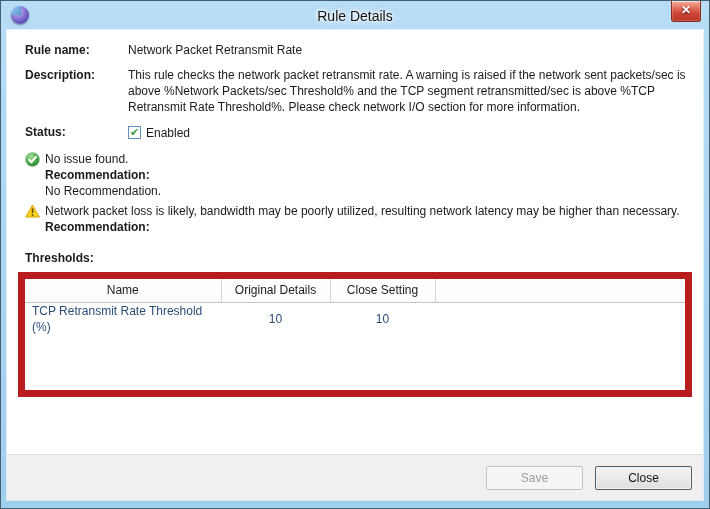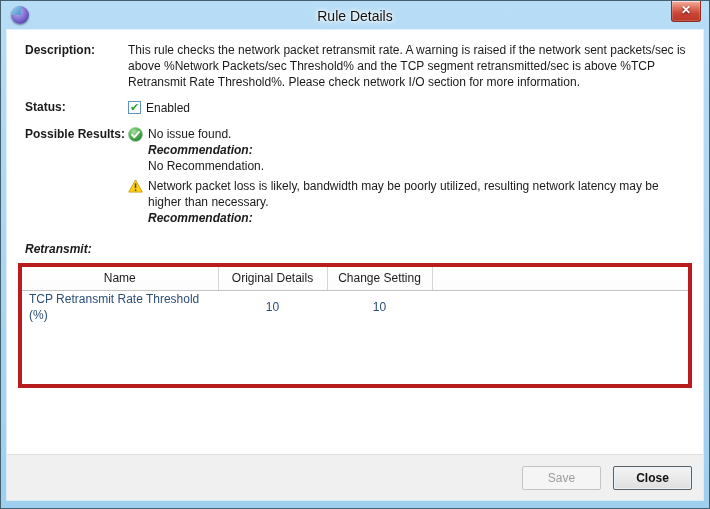--- a/index.html
+++ b/index.html
@@ -71,28 +71,28 @@
     border: 1px solid #5d92c0; background: #fff;
     display: inline-flex; align-items: center; justify-content: center;
     color: #2f9d31; font-size: 11px; line-height: 1;
     margin-right: 5px; vertical-align: -2px; cursor: default;
   }
   .checkbox-wrap { display: inline-flex; align-items: center; }
 
   .result-block { display: flex; margin-bottom: 4px; }
   .result-icon { flex: 0 0 20px; padding-top: 1px; }
   .result-body { flex: 1; }
-  .bold { font-weight: bold; font-style: italic; }
+  .bold { font-weight: bold; }
 
   .thr-label-row { margin-bottom: 6px; }
 
   
   .thr-box {
     height: 125px;
-    border: 4px solid #b91c1c;
+    border: 7px solid #b91c1c;
     background: #fff;
     overflow: hidden;
   }
   table.thr { width: 100%; border-collapse: collapse; table-layout: fixed; font-size: 12px; }
   table.thr col.c-name { width: 196px; }
   table.thr col.c-orig { width: 109px; }
   table.thr col.c-chg  { width: 105px; }
   table.thr th {
     font-weight: normal; height: 24px;
     border-bottom: 1px solid #c3c3c3;
@@ -106,72 +106,75 @@
 
   
   .footer {
     flex: 0 0 46px;
     background: #f0f0f0;
     border-top: 1px solid #dfdfdf;
     display: flex; align-items: center; justify-content: flex-end;
     gap: 12px; padding: 0 11px;
   }
   .btn {
-    width: 79px; height: 24px;
+    width: 97px; height: 24px;
     font-family: "Liberation Sans", sans-serif; font-size: 12px;
     border: 1px solid #707070;
     background: linear-gradient(#f4f4f4, #dfdfdf);
     color: #111; cursor: pointer; border-radius: 2px;
   }
   .btn:disabled {
     border: 1px solid #c4c4c4;
     background: #f5f5f5;
     color: #9d9d9d; cursor: default;
   }
-  .btn-close { border-color: #5e5e5e; box-shadow: inset 0 0 0 1px #e9f3fb; font-weight: bold; }
+  .btn-close { border-color: #5e5e5e; box-shadow: inset 0 0 0 1px #e9f3fb; }
 </style>
 </head>
 <body>
 
 <div class="window">
 
   <div class="titlebar">
     <div class="app-icon">
       <div class="sphere"></div>
       <div class="wedge"></div>
     </div>
     <div class="window-title">Rule Details</div>
     <div class="close-btn">
       <span>✕</span>
     </div>
   </div>
 
   <div class="dialog-body">
     <div class="content">
 
+      <div class="frow">
+        <div class="frow-label">Rule name:</div>
+        <div class="frow-value">Network Packet Retransmit Rate</div>
+      </div>
 
       <div class="frow">
         <div class="frow-label">Description:</div>
         <div class="frow-value">This rule checks the network packet retransmit rate. A warning is raised if the network sent packets/sec is above %Network Packets/sec Threshold% and the TCP segment retransmitted/sec is above %TCP Retransmit Rate Threshold%. Please check network I/O section for more information.</div>
       </div>
 
       <div class="frow status-row">
         <div class="frow-label">Status:</div>
         <div class="frow-value">
           <span class="checkbox-wrap">
             <span class="checkbox">
               <span>✔</span>
             </span>
             <span>Enabled</span>
           </span>
         </div>
       </div>
 
       <div class="frow" style="margin-bottom:11px;">
-        <div class="frow-label">Possible Results:</div>
         <div class="frow-value">
 
           <div class="result-block">
             <div class="result-icon">
               <svg width="15" height="15" viewBox="0 0 15 15" aria-hidden="true">
                 <defs>
                   <radialGradient id="gGreen" cx="38%" cy="30%" r="75%">
                     <stop offset="0%" stop-color="#a9e09e"></stop>
                     <stop offset="55%" stop-color="#4caf50"></stop>
                     <stop offset="100%" stop-color="#2b7d2f"></stop>
@@ -199,36 +202,36 @@
             <div class="result-body">
               <div>Network packet loss is likely, bandwidth may be poorly utilized, resulting network latency may be higher than necessary.</div>
               <div class="bold">Recommendation:</div>
             </div>
           </div>
 
         </div>
       </div>
 
       <div class="frow thr-label-row">
-        <div class="bold">Retransmit:</div>
+        <div class="bold">Thresholds:</div>
       </div>
 
       <div class="thr-box">
         <table class="thr">
           <colgroup>
             <col class="c-name">
               <col class="c-orig">
               <col class="c-chg">
               <col>
           </colgroup>
           <thead>
             <tr>
               <th class="sep">Name</th>
               <th class="sep">Original Details</th>
-              <th class="sep">Change Setting</th>
+              <th class="sep">Close Setting</th>
               <th></th>
             </tr>
           </thead>
           <tbody>
             <tr>
               <td class="thr-name">TCP Retransmit Rate Threshold (%)</td>
               <td class="thr-val">10</td>
               <td class="thr-val">10</td>
               <td></td>
             </tr>

